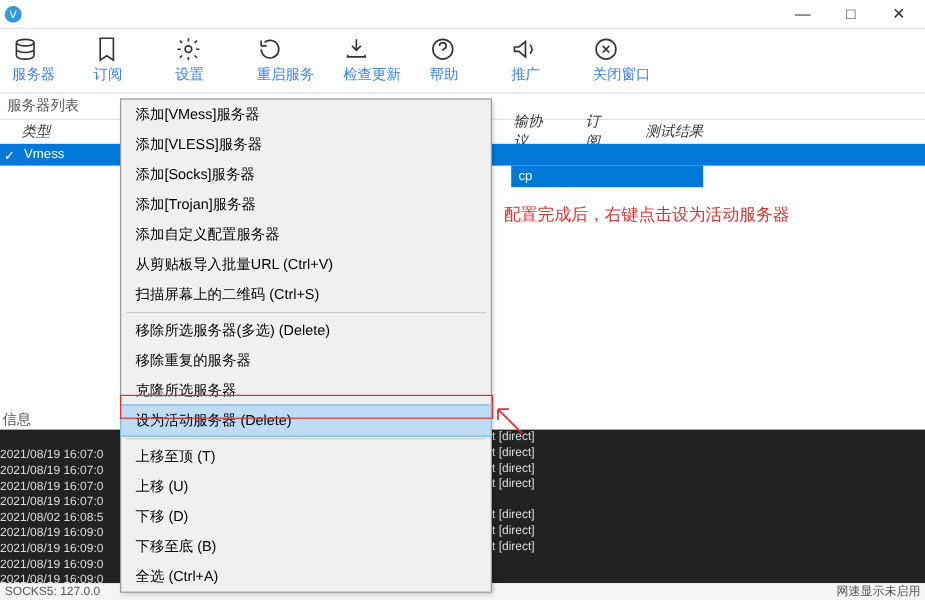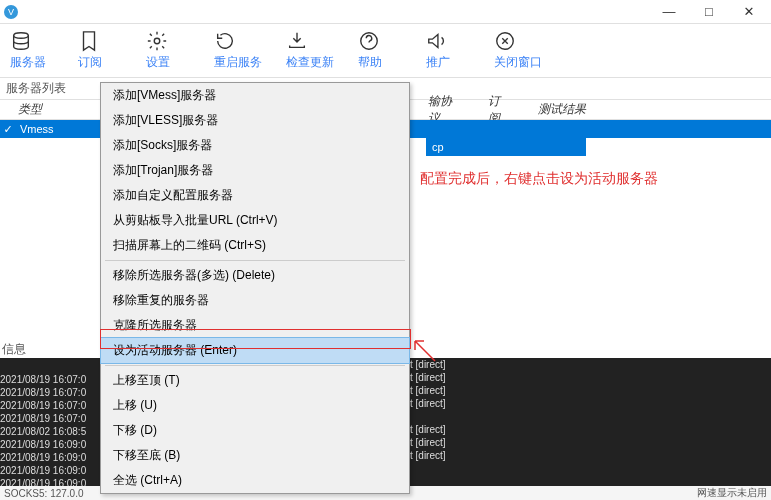--- a/index.html
+++ b/index.html
@@ -131,21 +131,21 @@
   <div class="menu-item">添加[VLESS]服务器</div>
   <div class="menu-item">添加[Socks]服务器</div>
   <div class="menu-item">添加[Trojan]服务器</div>
   <div class="menu-item">添加自定义配置服务器</div>
   <div class="menu-item">从剪贴板导入批量URL (Ctrl+V)</div>
   <div class="menu-item">扫描屏幕上的二维码 (Ctrl+S)</div>
   <div class="menu-sep"></div>
   <div class="menu-item">移除所选服务器(多选) (Delete)</div>
   <div class="menu-item">移除重复的服务器</div>
   <div class="menu-item">克隆所选服务器</div>
-  <div class="menu-item highlighted">设为活动服务器 (Enter)</div>
+  <div class="menu-item highlighted">设为活动服务器 (Delete)</div>
   <div class="menu-sep"></div>
   <div class="menu-item">上移至顶 (T)</div>
   <div class="menu-item">上移 (U)</div>
   <div class="menu-item">下移 (D)</div>
   <div class="menu-item">下移至底 (B)</div>
   <div class="menu-item">全选 (Ctrl+A)</div>
 
 </div>
 
 <div class="red-box"></div>

